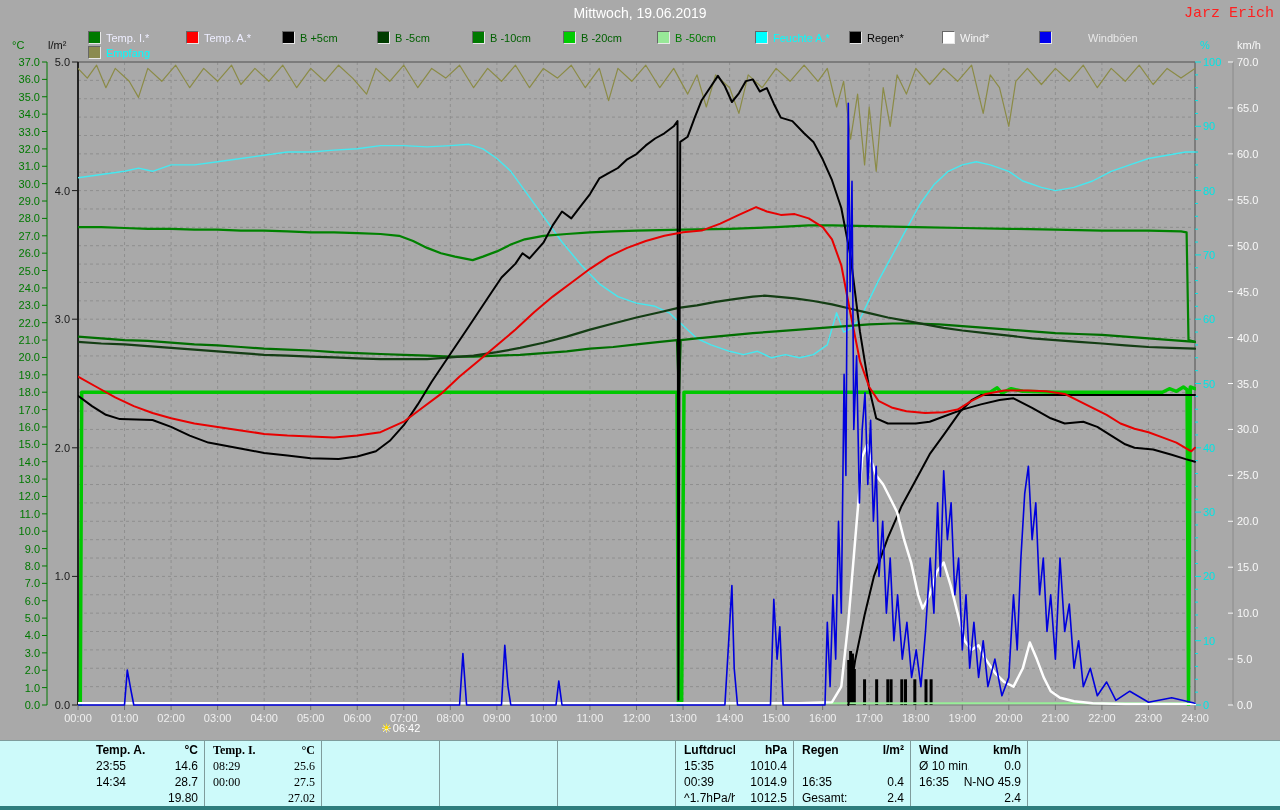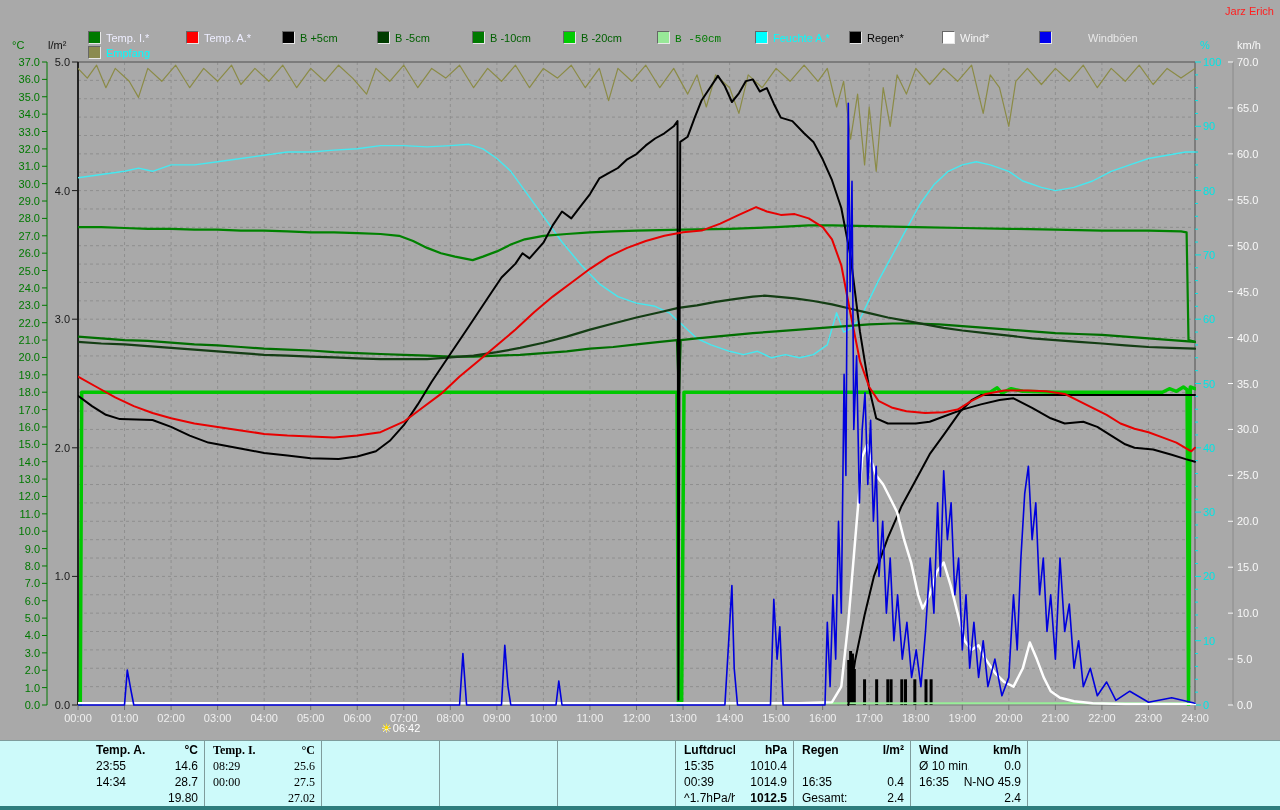--- a/index.html
+++ b/index.html
@@ -1,20 +1,20 @@
 <!DOCTYPE html>
 <html><head>
 <meta charset="utf-8">
 <style>
   html,body{margin:0;padding:0;background:#888;}
   #app{position:relative;width:1280px;height:810px;background:#a9a9a9;overflow:hidden;
        font-family:"Liberation Sans",sans-serif;-webkit-font-smoothing:none;}
   .abs{position:absolute;}
   #title{top:5px;left:0;width:1280px;text-align:center;color:#ffffff;font-size:14px;}
-  #author{top:5px;right:6px;color:#ff2020;font-size:11px;}
+  #author{top:5px;right:6px;color:#ff2020;font-size:15px;font-family:Liberation Mono, monospace;}
   .axhead{font-size:11px;}
   #ax-temp{left:12px;top:39px;color:#007800;}
   #ax-rain{left:48px;top:39px;color:#111;}
   #ax-pct{left:1200px;top:39px;color:#00e5e5;}
   #ax-kmh{left:1237px;top:39px;color:#f8f8f8;}
   .legend-item{position:absolute;top:31px;height:13px;font-size:11px;white-space:nowrap;}
   .legend-item .sw{display:inline-block;width:11px;height:11px;vertical-align:-2px;
       border-top:1px solid #666;border-left:1px solid #666;border-right:1px solid #e8e8e8;border-bottom:1px solid #e8e8e8;}
   .legend-item .lb{margin-left:5px;}
   #chart-svg{position:absolute;left:0;top:0;}
@@ -29,35 +29,36 @@
   .tr{right:6px;left:40%;text-align:right;}
   .thead{font-weight:bold;}
   .rowlab{position:absolute;left:0;top:0;width:88px;height:66px;border-right:1px solid #7f9c9c;}
   .rowlab .tcell{left:5px;right:2px;font-weight:bold;}
   #bottom-strip{position:absolute;left:0;top:806px;width:1280px;height:4px;background:#2e7d7d;}
 </style>
 </head>
 <body>
 
 <div id="app">
+  <div class="abs" id="title">Mittwoch, 19.06.2019</div>
   <div class="abs" id="author">Jarz Erich</div>
 
   <span class="abs axhead" id="ax-temp">°C</span>
   <span class="abs axhead" id="ax-rain">l/m²</span>
   <span class="abs axhead" id="ax-pct">%</span>
   <span class="abs axhead" id="ax-kmh">km/h</span>
 
   <div id="legend">
       <div class="legend-item" style="left: 88px;"><span class="sw" style="background: rgb(0, 122, 0);"></span><span class="lb" style="color: rgb(238, 238, 255);">Temp. I.*</span></div>
       <div class="legend-item" style="left: 186px;"><span class="sw" style="background: rgb(255, 0, 0);"></span><span class="lb" style="color: rgb(238, 238, 255);">Temp. A.*</span></div>
       <div class="legend-item" style="left: 282px;"><span class="sw" style="background: rgb(0, 0, 0);"></span><span class="lb" style="color: rgb(0, 95, 0);">B +5cm</span></div>
       <div class="legend-item" style="left: 377px;"><span class="sw" style="background: rgb(0, 60, 0);"></span><span class="lb" style="color: rgb(0, 95, 0);">B -5cm</span></div>
       <div class="legend-item" style="left: 472px;"><span class="sw" style="background: rgb(0, 122, 0);"></span><span class="lb" style="color: rgb(0, 95, 0);">B -10cm</span></div>
       <div class="legend-item" style="left: 563px;"><span class="sw" style="background: rgb(0, 204, 0);"></span><span class="lb" style="color: rgb(0, 95, 0);">B -20cm</span></div>
-      <div class="legend-item" style="left: 657px;"><span class="sw" style="background: rgb(152, 232, 152);"></span><span class="lb" style="color: rgb(0, 122, 0); font-family: Liberation Mono, monospace;">B -50cm</span></div>
+      <div class="legend-item" style="left: 657px;"><span class="sw" style="background: rgb(152, 232, 152);"></span><span class="lb" style="color: rgb(0, 122, 0);">B -50cm</span></div>
       <div class="legend-item" style="left: 755px;"><span class="sw" style="background: rgb(0, 255, 255);"></span><span class="lb" style="color: rgb(0, 255, 255);">Feuchte A.*</span></div>
       <div class="legend-item" style="left: 849px;"><span class="sw" style="background: rgb(0, 0, 0);"></span><span class="lb" style="color: rgb(0, 0, 0);">Regen*</span></div>
       <div class="legend-item" style="left: 942px;"><span class="sw" style="background: rgb(255, 255, 255);"></span><span class="lb" style="color: rgb(245, 245, 245);">Wind*</span></div>
       <div class="legend-item" style="left: 1039px;"><span class="sw" style="background: rgb(0, 0, 238);"></span><span class="lb" style="color: rgb(232, 232, 232); margin-left: 36px;">Windböen</span></div>
       <div class="legend-item" style="left: 88px; top: 46px;"><span class="sw" style="background: rgb(139, 139, 80);"></span><span class="lb" style="color: rgb(0, 255, 255); text-align: center;">Empfang</span></div>
     </div>
 
   <svg id="chart-svg" width="1280" height="745">
       <defs>
         <clipPath id="plotclip">
@@ -422,21 +423,21 @@
       <div class="tcol" style="left: 440px; width: 117px;"></div>
       <div class="tcol" style="left: 558px; width: 117px;"></div>
       <div class="tcol" style="left: 676px; width: 117px;">
         <div class="tcell tl thead" style="top: 1px;">Luftdruck</div>
         <div class="tcell tr thead" style="top: 1px;">hPa</div>
         <div class="tcell tl" style="top: 17px;">15:35</div>
         <div class="tcell tr" style="top: 17px;">1010.4</div>
         <div class="tcell tl" style="top: 33px;">00:39</div>
         <div class="tcell tr" style="top: 33px;">1014.9</div>
         <div class="tcell tl" style="top: 49px;">^1.7hPa/h</div>
-        <div class="tcell tr" style="top: 49px; font-weight: bold;">1012.5</div>
+        <div class="tcell tr" style="top: 49px;">1012.5</div>
       </div>
       <div class="tcol" style="left: 794px; width: 116px;">
         <div class="tcell tl thead" style="top: 1px;">Regen</div>
         <div class="tcell tr thead" style="top: 1px;">l/m²</div>
         <div class="tcell tl" style="top: 33px;">16:35</div>
         <div class="tcell tr" style="top: 33px;">0.4</div>
         <div class="tcell tl" style="top: 49px;">Gesamt:</div>
         <div class="tcell tr" style="top: 49px;">2.4</div>
       </div>
       <div class="tcol" style="left: 911px; width: 116px;">

